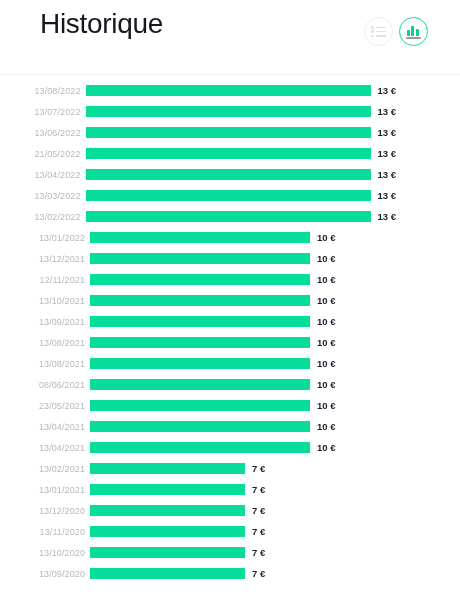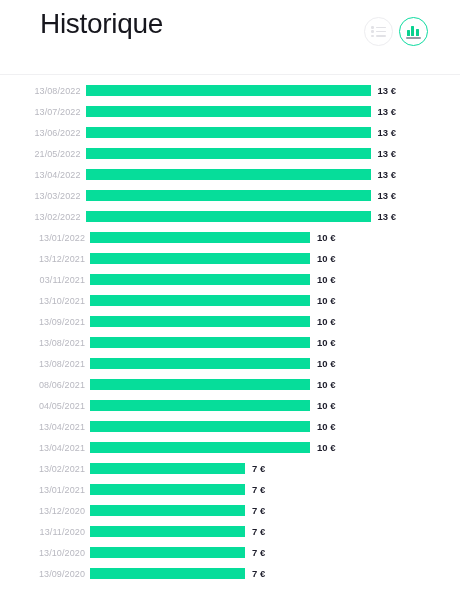--- a/index.html
+++ b/index.html
@@ -167,21 +167,21 @@
         </div>
       </div>
       <div class="chart-row">
         <div class="row-date">13/12/2021</div>
         <div class="row-track">
           <div class="row-bar" style="width: 220px; background: rgb(6, 221, 154);"></div>
           <div class="row-value">10 €</div>
         </div>
       </div>
       <div class="chart-row">
-        <div class="row-date">03/11/2021</div>
+        <div class="row-date">12/11/2021</div>
         <div class="row-track">
           <div class="row-bar" style="width: 220px; background: rgb(6, 221, 154);"></div>
           <div class="row-value">10 €</div>
         </div>
       </div>
       <div class="chart-row">
         <div class="row-date">13/10/2021</div>
         <div class="row-track">
           <div class="row-bar" style="width: 220px; background: rgb(6, 221, 154);"></div>
           <div class="row-value">10 €</div>
@@ -209,21 +209,21 @@
         </div>
       </div>
       <div class="chart-row">
         <div class="row-date">08/06/2021</div>
         <div class="row-track">
           <div class="row-bar" style="width: 220px; background: rgb(6, 221, 154);"></div>
           <div class="row-value">10 €</div>
         </div>
       </div>
       <div class="chart-row">
-        <div class="row-date">04/05/2021</div>
+        <div class="row-date">23/05/2021</div>
         <div class="row-track">
           <div class="row-bar" style="width: 220px; background: rgb(6, 221, 154);"></div>
           <div class="row-value">10 €</div>
         </div>
       </div>
       <div class="chart-row">
         <div class="row-date">13/04/2021</div>
         <div class="row-track">
           <div class="row-bar" style="width: 220px; background: rgb(6, 221, 154);"></div>
           <div class="row-value">10 €</div>

